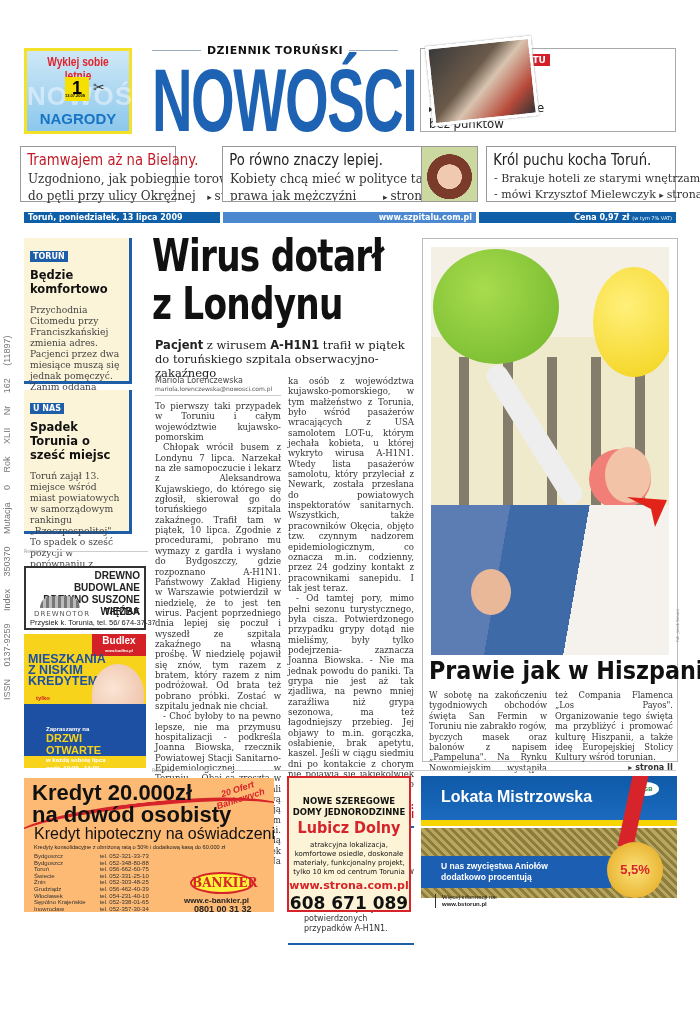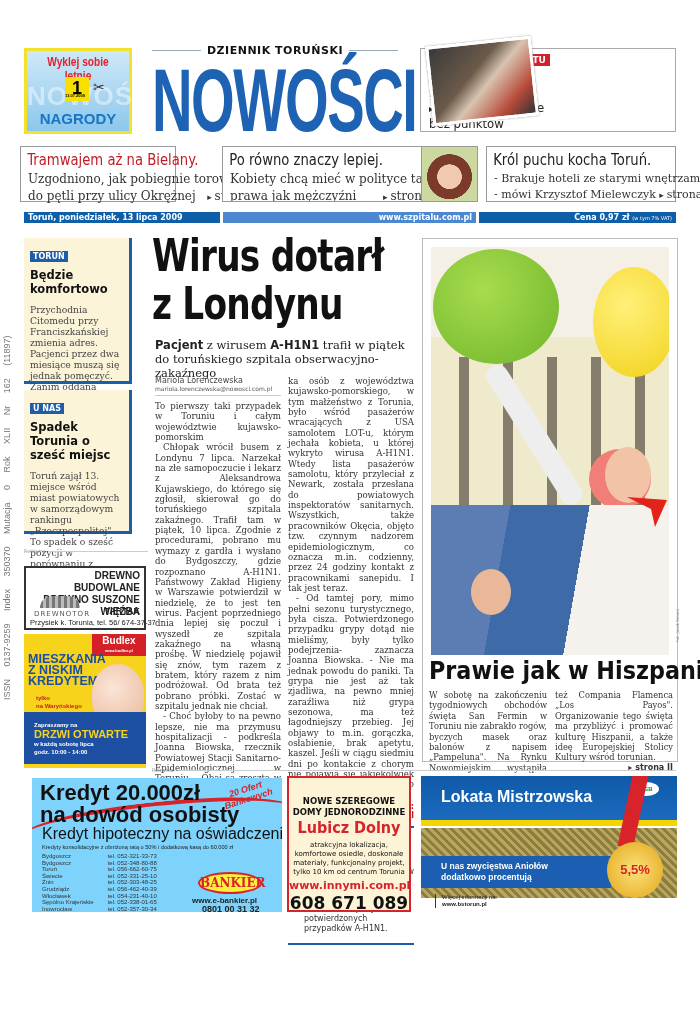--- a/index.html
+++ b/index.html
@@ -48,21 +48,21 @@
 .drewno .saw{position:absolute;left:14px;top:28px;width:40px;height:12px;background:repeating-linear-gradient(90deg,#777 0 3px,#bbb 3px 6px);border-radius:20px 20px 0 0}
 .drewno .tartak{position:absolute;right:4px;bottom:12px;font:bold 9px "Liberation Sans",sans-serif}
 .drewno .addr{position:absolute;left:4px;bottom:1px;font:7.5px "Liberation Sans",sans-serif;white-space:nowrap}
 .budlex{left:24px;top:634px;width:122px;height:134px;background:#f7d31c;overflow:hidden}
 .budlex .logo{position:absolute;right:0;top:0;width:54px;height:22px;background:#d42027;color:#fff;font:bold 10px "Liberation Sans",sans-serif;text-align:center;line-height:14px}
 .budlex .logo small{display:block;font-size:4px;line-height:5px}
 .budlex .head{position:absolute;left:4px;top:20px;font:bold 11px "Liberation Sans",sans-serif;line-height:11px;color:#1d4fa2}
 .budlex .head b{font-size:12.5px}
 .budlex .sub{position:absolute;left:12px;top:60px;font:bold 6px "Liberation Sans",sans-serif;color:#c22;line-height:8px}
 .budlex .face{position:absolute;right:2px;top:30px;width:52px;height:60px;border-radius:50% 50% 40% 40%;background:radial-gradient(circle at 40% 40%,#fbe5d6,#eab89b)}
-.budlex .bottom{position:absolute;left:0;bottom:4px;width:100%;height:52px;background:#1d4fa2;color:#fff;padding:10px}
+.budlex .bottom{position:absolute;left:0;bottom:12px;width:100%;height:52px;background:#1d4fa2;color:#fff;padding:22px}
 .budlex .bottom .a{font:bold 6px "Liberation Sans",sans-serif}
 .budlex .bottom .b{font:bold 11px "Liberation Sans",sans-serif;color:#f7d31c}
 .budlex .bottom .c{font:bold 6px "Liberation Sans",sans-serif;line-height:8px}
 
 .title{left:152px;top:232px;width:270px;font:bold 44px "DejaVu Sans",sans-serif;line-height:48px;color:#111;transform:scaleX(.78);transform-origin:left top;width:345px;letter-spacing:-1px}
 .deck{left:155px;top:338px;width:262px;font:11.5px "DejaVu Serif",serif;line-height:14px;color:#222}
 .deck b{font-family:"DejaVu Sans",sans-serif}
 .col{top:376px;width:126px;font:8.6px "DejaVu Serif",serif;line-height:10.35px;color:#333;text-align:justify;hyphens:manual}
 .col p{margin:0}
 .col .ind{text-indent:8px}
@@ -88,21 +88,21 @@
 .photo .face1{position:absolute;right:18px;top:200px;width:46px;height:56px;border-radius:50%;background:#f2c3a7}
 .photo .face2{position:absolute;left:40px;bottom:40px;width:40px;height:46px;border-radius:50%;background:#e9b899}
 .photo .arm{position:absolute;left:50px;top:120px;width:22px;height:160px;background:#eee;transform:rotate(-32deg);transform-origin:top;border-radius:10px}
 .photo .scarf{position:absolute;right:2px;top:250px;width:40px;height:30px;background:#e2231a;clip-path:polygon(0 0,100% 10%,70% 100%,60% 40%)}
 .credit{position:absolute;right:2px;top:370px;font:4px "DejaVu Sans",sans-serif;color:#888;transform:rotate(-90deg);transform-origin:right top;white-space:nowrap}
 .photobox .h{position:absolute;left:6px;top:418px;font:bold 24px "DejaVu Sans",sans-serif;color:#111;white-space:nowrap;transform:scaleX(.93);transform-origin:left}
 .photobox .txt{position:absolute;left:6px;top:451px;width:244px;column-count:2;column-gap:8px;font:8.3px "DejaVu Serif",serif;line-height:10.4px;color:#333;text-align:justify}
 .photobox .pg{font:bold 8px "DejaVu Sans",sans-serif;float:right}
 .photobox .pg:before{content:"▸ "}
 
-.kredyt{left:32px;top:778px;width:250px;height:134px;background:#7dd3fc;overflow:hidden;font-family:"Liberation Sans",sans-serif}
+.kredyt{left:24px;top:778px;width:250px;height:134px;background:#fdba74;overflow:hidden;font-family:"Liberation Sans",sans-serif}
 .kredyt .h1{position:absolute;left:8px;top:2px;font:bold 22px "Liberation Sans",sans-serif;color:#111}
 .kredyt .h2{position:absolute;left:8px;top:24px;font:bold 22px "Liberation Sans",sans-serif;color:#111}
 .kredyt .swoosh{position:absolute;left:-10px;top:24px;width:270px;height:40px;border-top:4px solid #d6242a;border-radius:50%;transform:rotate(-6deg)}
 .kredyt .badge{position:absolute;right:10px;top:6px;font:bold italic 9px "Liberation Sans",sans-serif;color:#d6242a;transform:rotate(-18deg);text-align:center;line-height:10px}
 .kredyt .h3{position:absolute;left:10px;top:47px;font:16px "Liberation Sans",sans-serif;color:#111;white-space:nowrap}
 .kredyt .h4{position:absolute;left:10px;top:66px;font:5.6px "Liberation Sans",sans-serif;white-space:nowrap}
 .kredyt table{position:absolute;left:10px;top:75px;border-collapse:collapse;font:6px "Liberation Sans",sans-serif;color:#333}
 .kredyt td{padding:0 14px 0 0;line-height:6.6px}
 .kredyt .logo{position:absolute;left:166px;top:94px;width:64px;height:22px;border:2px solid #d6242a;border-radius:50%;font:bold 12px "DejaVu Serif",serif;color:#d6242a;text-align:center;line-height:18px;background:#fdf03a}
 .kredyt .url{position:absolute;left:160px;top:118px;font:bold 8px "Liberation Sans",sans-serif}
@@ -328,21 +328,21 @@
 <div class="abs lubicz">
   <div class="a">NOWE SZEREGOWE</div>
   <div class="a">DOMY JEDNORODZINNE</div>
   <div class="b">Lubicz Dolny</div>
   <div class="c">
       <div>atrakcyjna lokalizacja,</div>
       <div>komfortowe osiedle, doskonałe</div>
       <div>materiały, funkcjonalny projekt,</div>
       <div>tylko 10 km od centrum Torunia</div>
     </div>
-  <div class="d">www.innymi.com.pl</div>
+  <div class="d">www.strona.com.pl</div>
   <div class="e">608 671 089</div>
 </div>
 
 <div class="abs sgb">
   <div class="top">
       <div class="h">Lokata Mistrzowska</div>
     </div>
   <div class="logo">SGB</div>
   <div class="stripe"></div>
   <div class="crowd"></div>

